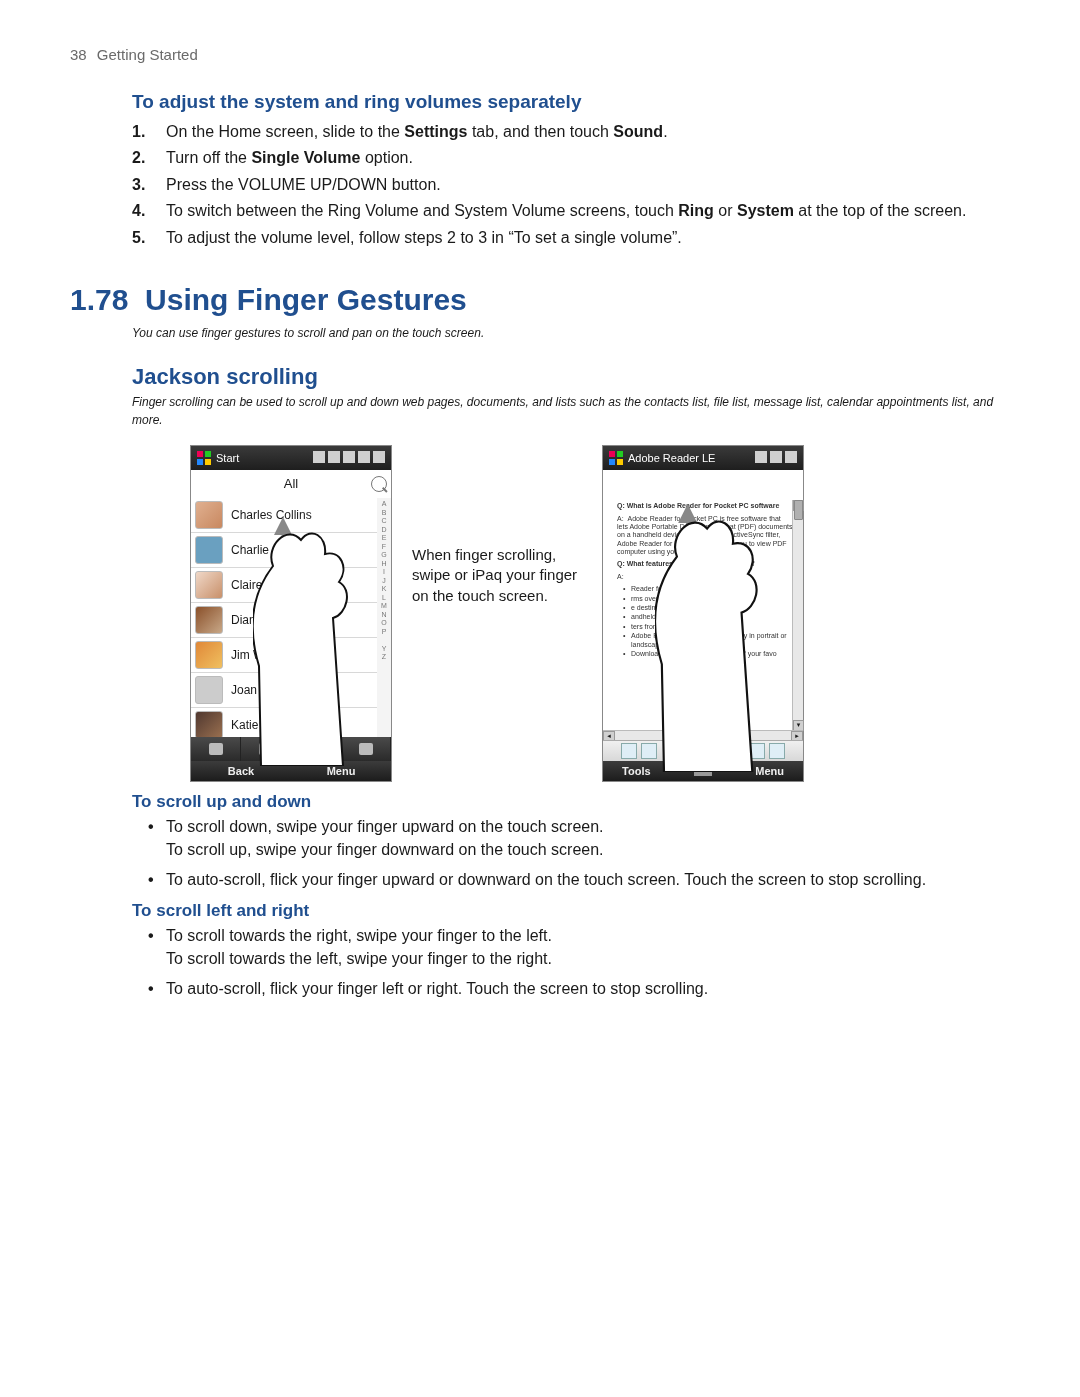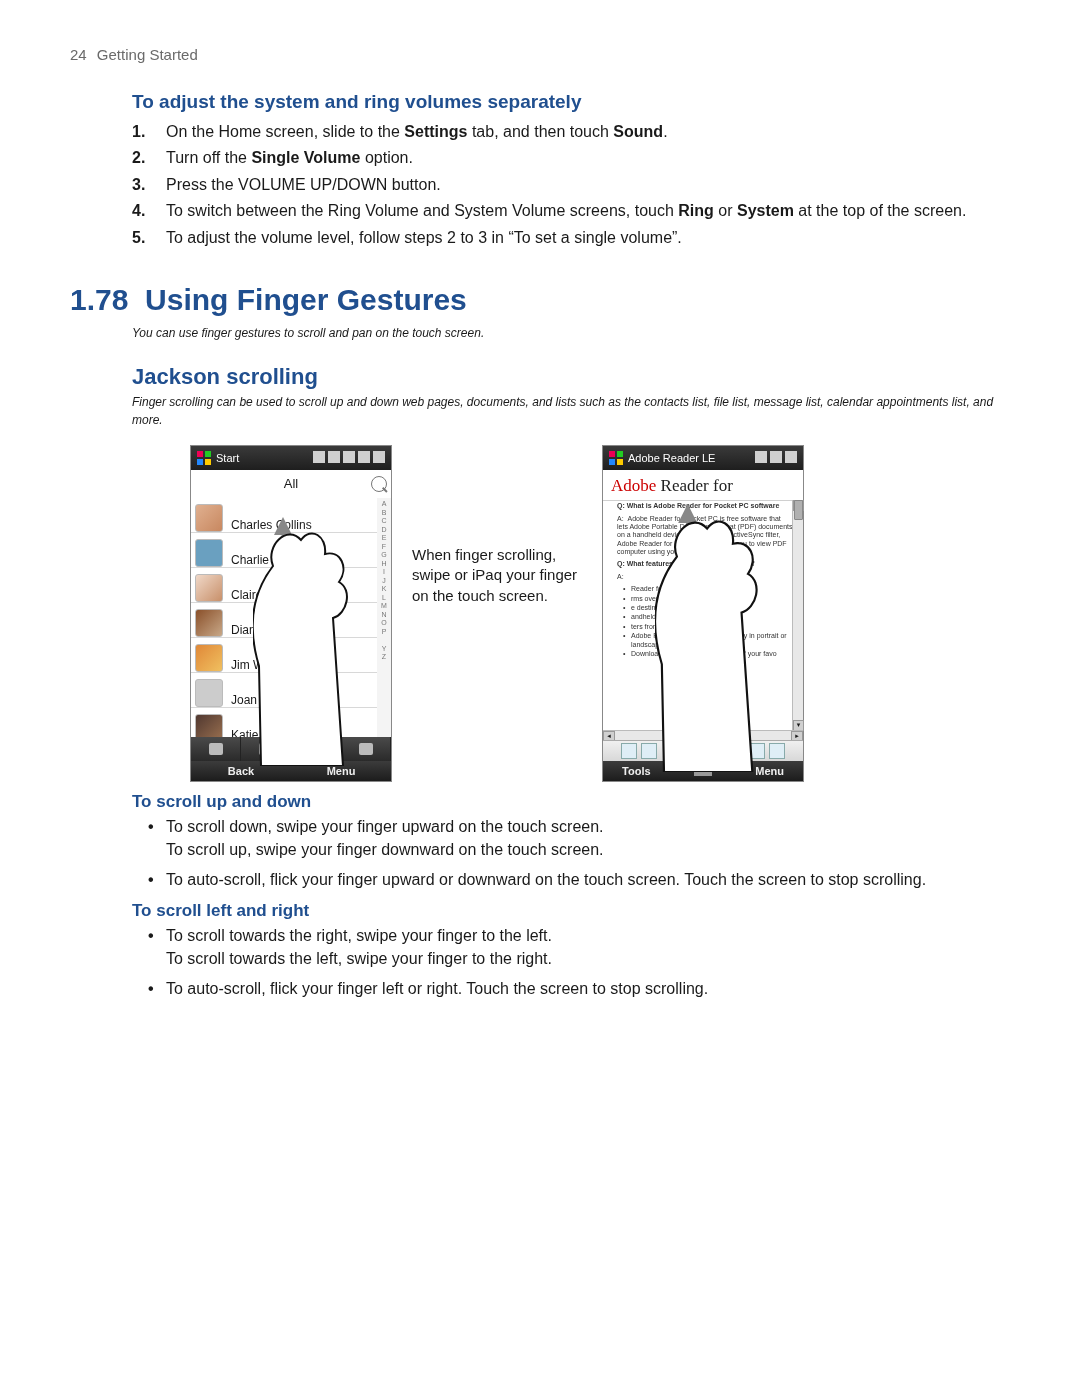--- a/index.html
+++ b/index.html
@@ -145,21 +145,21 @@
   }
   .ph-all .search::after {
     content: ""; position: absolute; width: 6px; height: 1.5px; background: #777;
     transform: rotate(45deg); left: 10px; top: 12px;
   }
   .ph-list {
     position: absolute; top: 52px; bottom: 44px; left: 0; right: 14px;
     background: #fff; overflow: hidden;
   }
   .ph-list .row {
-    height: 34px; display: flex; align-items: flex-end;
+    height: 34px; display: flex; align-items: center;
     border-bottom: 1px solid #d8d8d8; font-size: 12px; padding-left: 4px;
   }
   .ph-list .row .ava {
     width: 26px; height: 26px; border-radius: 3px; margin-right: 8px;
     background: #d8c9b8; border: 1px solid #bbb;
   }
   .ph-list .row .ava.p1 { background: linear-gradient(135deg,#e0b090,#c88860); }
   .ph-list .row .ava.p2 { background: #6aa0c0; }
   .ph-list .row .ava.p3 { background: linear-gradient(135deg,#f0d8c8,#c8906a); }
   .ph-list .row .ava.p4 { background: linear-gradient(135deg,#8a502a,#c8a888); }
@@ -262,21 +262,21 @@
   }
   .finger svg { width: 100%; height: 100%; }
 
 </style>
 </head>
 <body>
 
 <div class="page">
 
   <div class="running-header">
-    <span class="num">24</span>
+    <span class="num">38</span>
     <span>Getting Started</span>
   </div>
 
   <div class="body-indent">
     <div class="h-blue">To adjust the system and ring volumes separately</div>
   </div>
   <ol class="steps">
 
   <li><span>On the Home screen, slide to the <b>Settings</b> tab, and then touch <b>Sound</b>.</span></li>
       <li><span>Turn off the <b>Single Volume</b> option.</span></li>
@@ -371,23 +371,20 @@
     </div>
 
     <div class="caption-mid">When finger scrolling, swipe or iPaq your finger on the touch screen.</div>
 
     <div class="phone2">
       <div class="ph-bar-top">
         <span class="win-icon"></span>
         <span>Adobe Reader LE</span>
         <span class="spacer"></span>
         <span class="sysicons"><span></span><span></span><span></span></span>
-      </div>
-      <div class="adobe-head">
-        <span>Adobe</span><span class="black"> Reader for</span>
       </div>
 
       <div class="doc-body">
         <p class="q">Q:   What is Adobe Reader for Pocket PC software</p>
         <p>A:&nbsp;&nbsp;<span>Adobe Reader for Pocket PC is free software that lets Adobe Portable Document Format (PDF) documents on a handheld device. Working with ActiveSync filter, Adobe Reader for Pocket PC enables you to view PDF computer using your Pocket PC.</span></p>
         <p class="q">Q:   What features are new Adobe Reader f</p>
         <p>A:</p>
         <ul>
             <li>Reader for Pocket PC</li>
             <li>rms over a wireless co</li>

